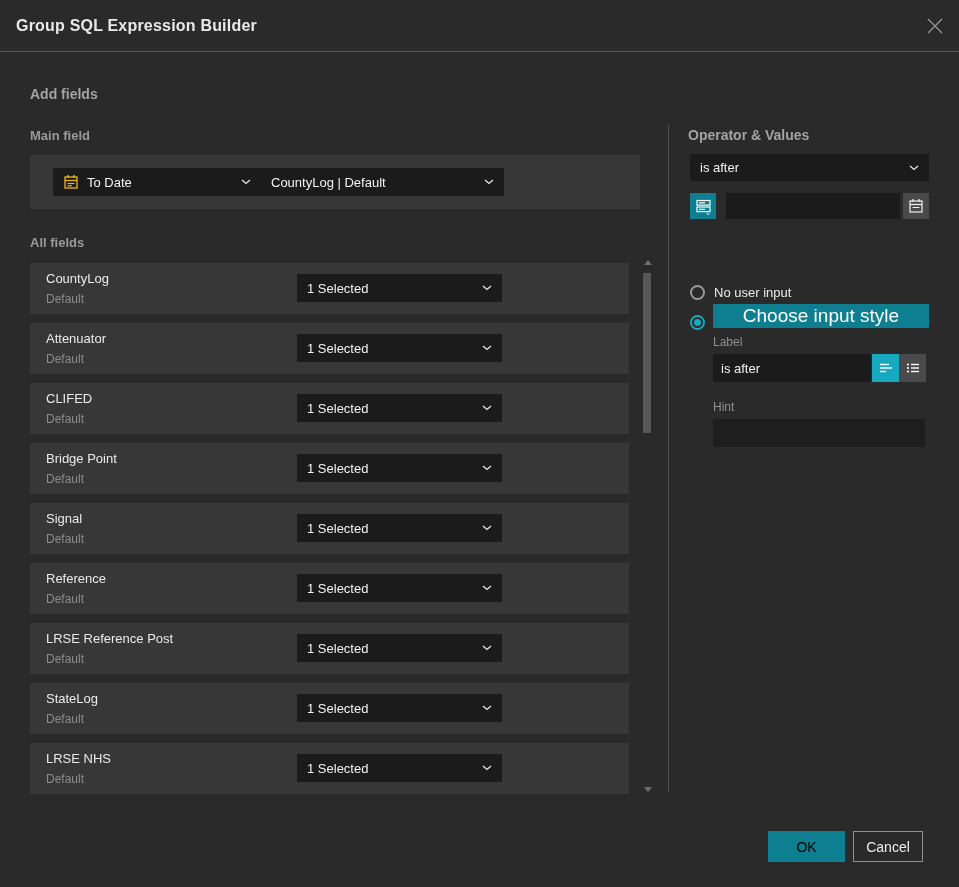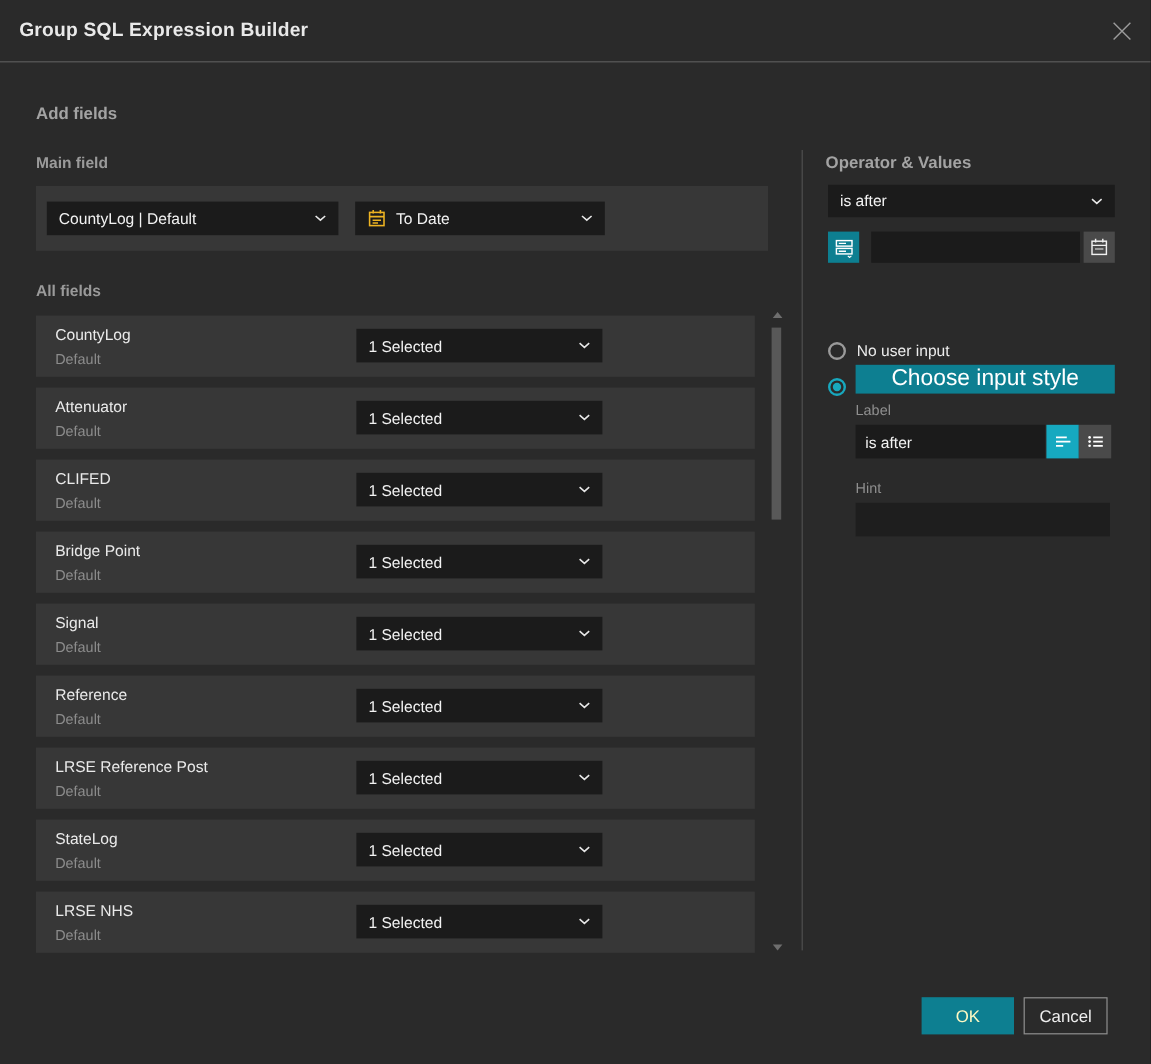--- a/index.html
+++ b/index.html
@@ -58,21 +58,21 @@
   .radio-label{font-size:13px;color:#ececec;}
   .choose-btn{position:absolute;left:713px;top:304px;width:216px;height:24px;background:#0d7f91;color:#fff;
     font-size:19px;display:flex;align-items:center;justify-content:center;cursor:pointer;border:none;}
   .mini-heading{position:absolute;font-size:12px;color:#8f8f8f;text-align:right;}
   .label-input{position:absolute;left:713px;top:354px;width:158px;height:28px;}
   .icon-toggle{position:absolute;top:354px;width:27px;height:28px;display:flex;align-items:center;justify-content:center;cursor:pointer;}
   .toggle-single{left:872px;background:#16a9c0;}
   .toggle-list{left:899px;background:#4a4a4a;}
   .hint-input{position:absolute;left:713px;top:419px;width:212px;height:28px;background:#1e1e1e;}
   
-  .ok-btn{position:absolute;left:768px;top:831px;width:77px;height:31px;background:#0d7f91;border:none;color:#fef9c3;
+  .ok-btn{position:absolute;left:768px;top:831px;width:77px;height:31px;background:#0d7f91;border:none;color:#000000;
     font-size:14px;font-family:"Liberation Sans",sans-serif;cursor:pointer;}
   .cancel-btn{position:absolute;left:853px;top:831px;width:70px;height:31px;background:transparent;border:1px solid #8f8f8f;
     color:#eee;font-size:14px;font-family:"Liberation Sans",sans-serif;cursor:pointer;box-sizing:border-box;}
 </style>
 </head>
 <body>
 
 <div class="dialog">
 
   <div class="titlebar">
@@ -82,42 +82,42 @@
         <path d="M2 2 L16 16 M16 2 L2 16" stroke="#9a9a9a" stroke-width="1.2" fill="none"></path>
       </svg>
     </div>
   </div>
 
   <div class="sec-heading" style="left:30px;top:86px;">Add fields</div>
 
   <div class="sub-heading" style="left:30px;top:128px;">Main field</div>
 
   <div class="main-panel">
-    <div class="select main-field-select">
-      <span class="select-text">CountyLog | Default</span>
-      <svg class="chev" width="10" height="6" viewBox="0 0 10 6">
-          <path d="M1 1l4 3.5L9 1" stroke="#e8e8e8" stroke-width="1.3" fill="none"></path>
-        </svg>
-    </div>
     <div class="select date-select">
       <span class="cal-ic">
         <svg width="16" height="16" viewBox="0 0 16 16">
           <rect x="2" y="3" width="12" height="11" fill="none" stroke="#eeb422" stroke-width="1.3"></rect>
           <line x1="2" y1="6.5" x2="14" y2="6.5" stroke="#eeb422" stroke-width="1.3"></line>
           <line x1="5" y1="1" x2="5" y2="4" stroke="#eeb422" stroke-width="1.3"></line>
           <line x1="11" y1="1" x2="11" y2="4" stroke="#eeb422" stroke-width="1.3"></line>
           <line x1="4.5" y1="9.5" x2="11.5" y2="9.5" stroke="#eeb422" stroke-width="1.2"></line>
           <line x1="4.5" y1="11.8" x2="9" y2="11.8" stroke="#eeb422" stroke-width="1.2"></line>
         </svg>
       </span>
       <span class="select-text">To Date</span>
       <svg class="chev" width="10" height="6" viewBox="0 0 10 6">
           <path d="M1 1l4 3.5L9 1" stroke="#e8e8e8" stroke-width="1.3" fill="none"></path>
         </svg>
     </div>
+    <div class="select main-field-select">
+      <span class="select-text">CountyLog | Default</span>
+      <svg class="chev" width="10" height="6" viewBox="0 0 10 6">
+          <path d="M1 1l4 3.5L9 1" stroke="#e8e8e8" stroke-width="1.3" fill="none"></path>
+        </svg>
+    </div>
   </div>
 
   <div class="sub-heading" style="left:30px;top:235px;text-align:center;">All fields</div>
 
   <div class="rows">
     <div class="field-row">
       <div class="fname">CountyLog</div>
       <div class="ftype">Default</div>
       <div class="select">
         <span class="select-text">1 Selected</span>

